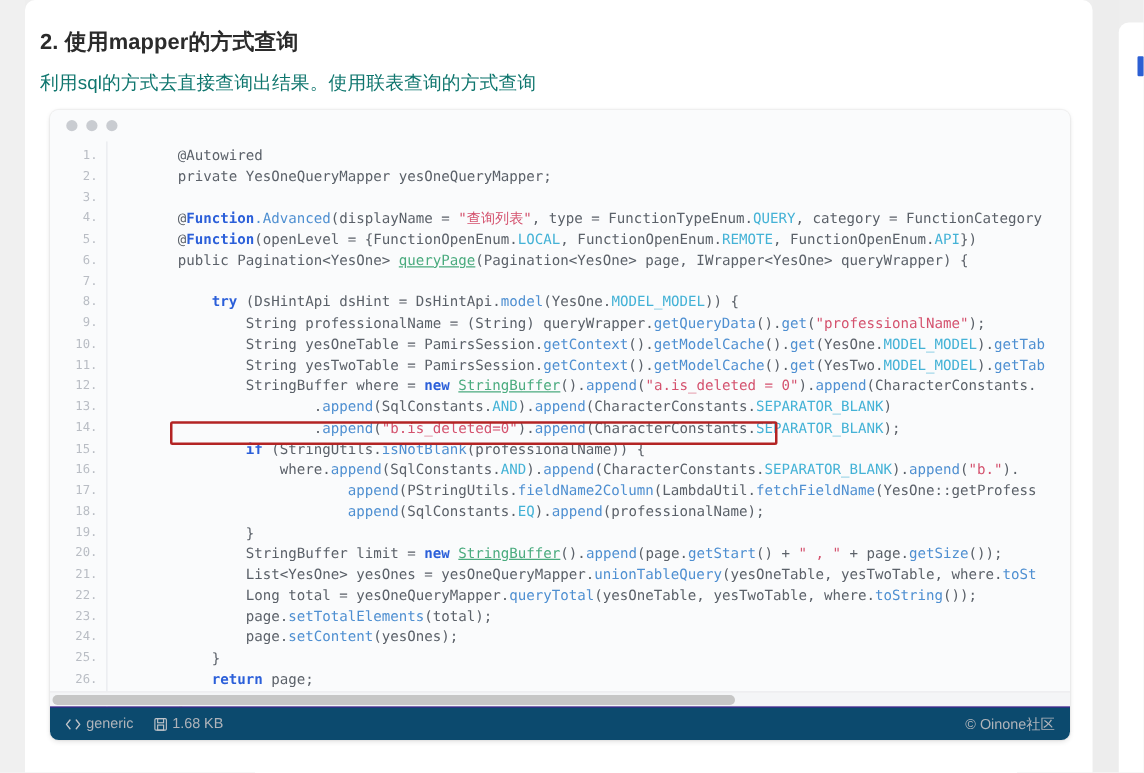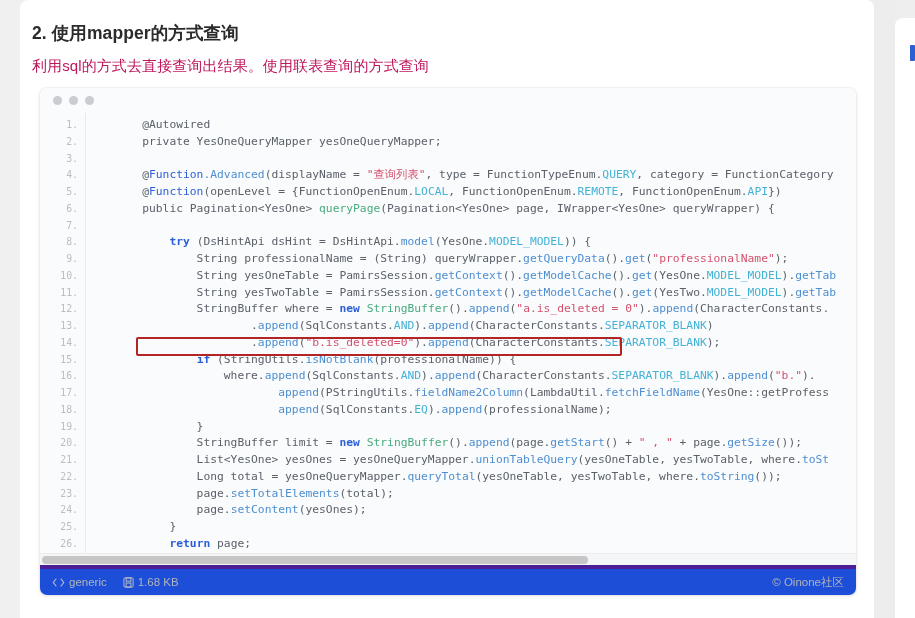--- a/index.html
+++ b/index.html
@@ -74,21 +74,21 @@
     font-weight: bold;
     color: #2b2b2b;
     letter-spacing: 0.1px;
     white-space: nowrap;
   }
   .doc-subtitle {
     position: absolute;
     left: 12px;
     top: 42px;
     font-size: 15px;
-    color: #be185d;
+    color: #0f766e;
     letter-spacing: 0.1px;
     white-space: nowrap;
   }
 
   
   .code-card {
     position: absolute;
     left: 20px;
     top: 88px;
     width: 816px;
@@ -157,25 +157,25 @@
     position: absolute;
     left: 75px;
     color: #5c6370;
     line-height: 16.75px;
     white-space: pre;
   }
 
   
   .t-plain   { color: #5b6169; }
   .t-kw      { color: #2b5fd9; font-weight: bold; }
-  .t-anno    { color: #2b5fd9; font-weight: normal; }
+  .t-anno    { color: #2b5fd9; font-weight: bold; }
   .t-meth    { color: #4e8fd1; }
   .t-const   { color: #44b2d6; }
   .t-str     { color: #d4526e; }
-  .t-type    { color: #4aab7e; }
+  .t-type    { color: #4aab7e; text-decoration: underline; }
 
   
   .try-highlight {
     position: absolute;
     left: 96px;
     top: 224px;
     width: 486px;
     height: 19px;
     border: 2px solid #b32424;
     border-radius: 2px;
@@ -200,22 +200,22 @@
     top: 2px;
     width: 546px;
     height: 8px;
     background: #c6c6c6;
     border-radius: 4px;
   }
 
   
   .code-footer {
     height: 26px;
-    background: #1d4ed8;
-    border-top: 4px solid #4c1d95;
+    background: #0c4a6e;
+    border-top: 1px solid #4c1d95;
     display: flex;
     align-items: center;
     padding: 0 12px;
     font-size: 11.5px;
     color: #b0b4ba;
   }
   .footer-left {
     display: flex;
     align-items: center;
     gap: 16px;

